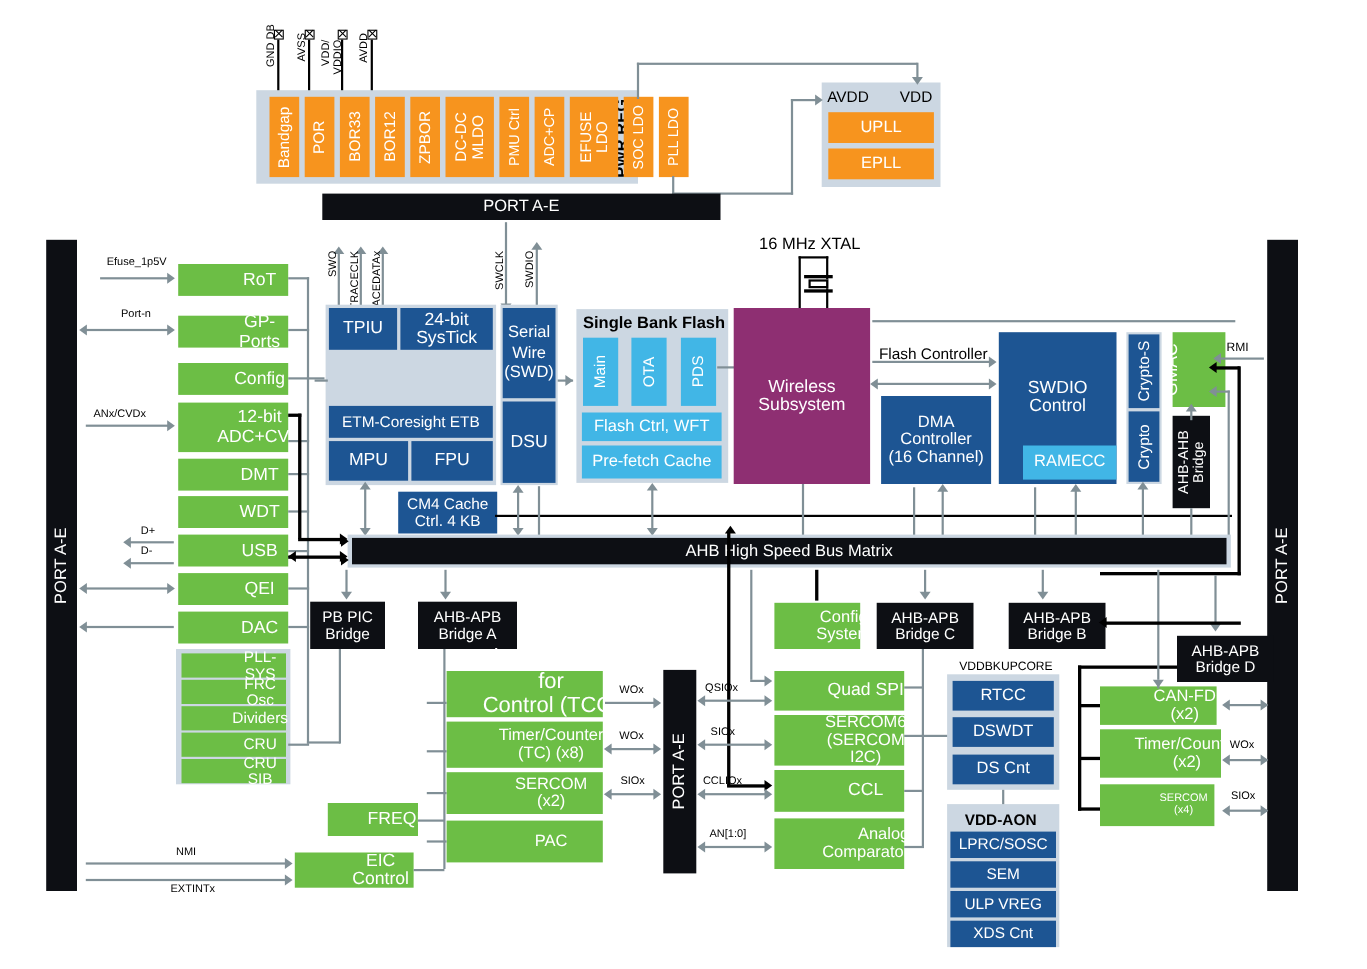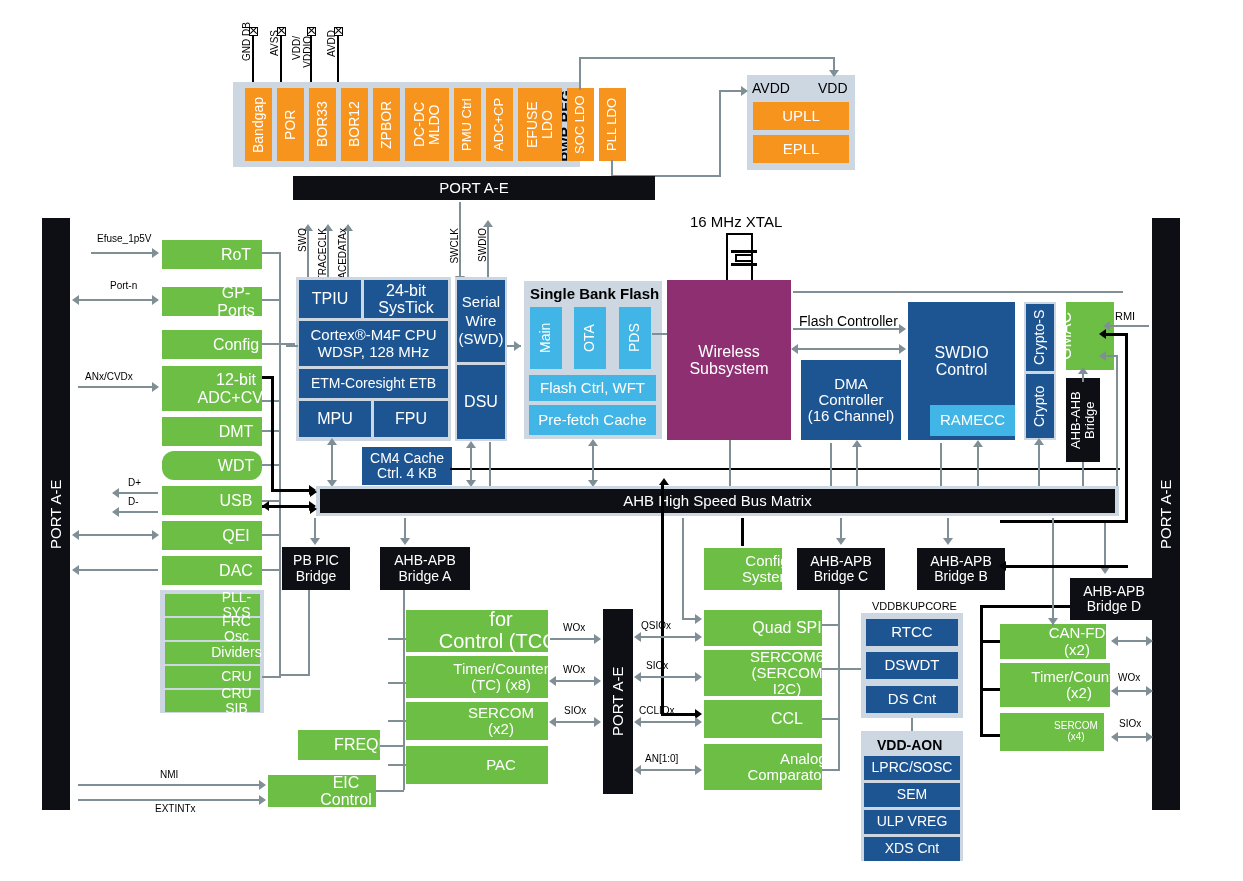--- a/index.html
+++ b/index.html
@@ -141,21 +141,21 @@
 
   <div class="blk green" data-name="periph-config" style="left:162px;top:330px;width:100px;height:29px;font-size:16px;">Config</div>
 
   <div class="blk green" data-name="periph-adc-cvd" style="left:162px;top:366px;width:100px;height:45px;font-size:16px;white-space:pre-line;">12-bit
 ADC+CVD</div>
   <div class="lbl" data-name="signal-label-anx-cvdx" style="left:85px;top:371px;font-size:10px;">ANx/CVDx</div>
   <div class="ln" data-name="adc-wire" style="left:78px;top:386px;width:75px;height:2px;"></div>
   <div class="ah ah-r" data-name="adc-arrow-icon" style="left:152px;top:382px;"></div>
 
   <div class="blk green" data-name="periph-dmt" style="left:162px;top:417px;width:100px;height:29px;font-size:16px;">DMT</div>
-  <div class="blk green" data-name="periph-wdt" style="left:162px;top:451px;width:100px;height:29px;font-size:16px;border-radius:12px;">WDT</div>
+  <div class="blk green" data-name="periph-wdt" style="left:162px;top:451px;width:100px;height:29px;font-size:16px;">WDT</div>
 
   <div class="blk green" data-name="periph-usb" style="left:162px;top:486px;width:100px;height:29px;font-size:16px;">USB</div>
   <div class="lbl" data-name="signal-label-dplus" style="left:128px;top:477px;font-size:10px;">D+</div>
   <div class="ln" data-name="usb-dplus-wire" style="left:118px;top:492px;width:40px;height:2px;"></div>
   <div class="ah ah-l" data-name="usb-dplus-arrow-icon" style="left:112px;top:488px;"></div>
   <div class="lbl" data-name="signal-label-dminus" style="left:128px;top:496px;font-size:10px;">D-</div>
   <div class="ln" data-name="usb-dminus-wire" style="left:118px;top:511px;width:40px;height:2px;"></div>
   <div class="ah ah-l" data-name="usb-dminus-arrow-icon" style="left:112px;top:507px;"></div>
 
   <div class="blk green" data-name="periph-qei" style="left:162px;top:521px;width:100px;height:29px;font-size:16px;">QEI</div>
@@ -204,22 +204,20 @@
   <div class="lnk" data-name="adc-to-bus-h2" style="left:271px;top:489px;width:40px;height:3px;"></div>
   <div class="ah ahk-r" data-name="adc-bus-arrow-icon" style="left:309px;top:485px;"></div>
   <div class="lnk" data-name="usb-to-bus-h" style="left:262px;top:505px;width:49px;height:3px;"></div>
   <div class="ah ahk-r" data-name="usb-bus-arrow-r-icon" style="left:309px;top:501px;"></div>
   <div class="ah ahk-l" data-name="usb-bus-arrow-l-icon" style="left:262px;top:501px;"></div>
 
   <div class="blk grp" data-name="cpu-group" style="left:296px;top:277px;width:155px;height:164px;"></div>
   <div class="blk blue" data-name="cpu-tpiu" style="left:299px;top:280px;width:62px;height:38px;font-size:16px;">TPIU</div>
   <div class="blk blue" data-name="cpu-systick" style="left:364px;top:280px;width:84px;height:38px;font-size:16px;white-space:pre-line;">24-bit
 SysTick</div>
-  <div class="blk blue" data-name="cpu-core" style="left:299px;top:321px;width:149px;height:45px;font-size:15px;white-space:pre-line;">Cortex®-M4F CPU
-WDSP, 128 MHz</div>
   <div class="blk blue" data-name="cpu-etm-coresight-etb" style="left:299px;top:369px;width:149px;height:29px;font-size:14px;">ETM-Coresight ETB</div>
   <div class="blk blue" data-name="cpu-mpu" style="left:299px;top:401px;width:72px;height:36px;font-size:16px;">MPU</div>
   <div class="blk blue" data-name="cpu-fpu" style="left:374px;top:401px;width:74px;height:36px;font-size:16px;">FPU</div>
 
   <div class="blk blue" data-name="cpu-cm4-cache-ctrl" style="left:362px;top:447px;width:90px;height:38px;font-size:14px;white-space:pre-line;">CM4 Cache
 Ctrl. 4 KB</div>
 
   <div class="ln" data-name="mpu-bus-wire" style="left:331px;top:442px;width:2px;height:42px;"></div>
   <div class="ah ah-u" data-name="mpu-bus-arrow-u-icon" style="left:327px;top:438px;"></div>
   <div class="ah ah-d" data-name="mpu-bus-arrow-d-icon" style="left:327px;top:480px;"></div>

